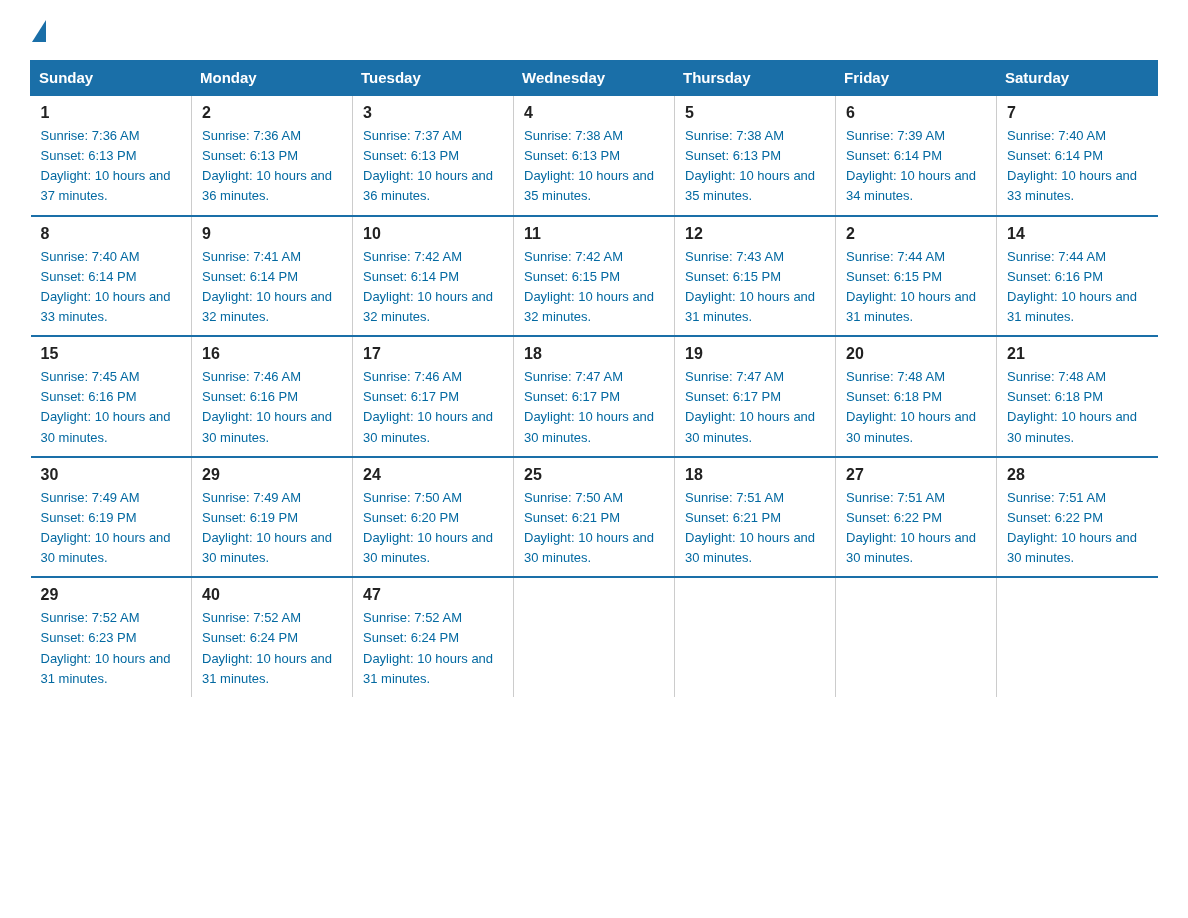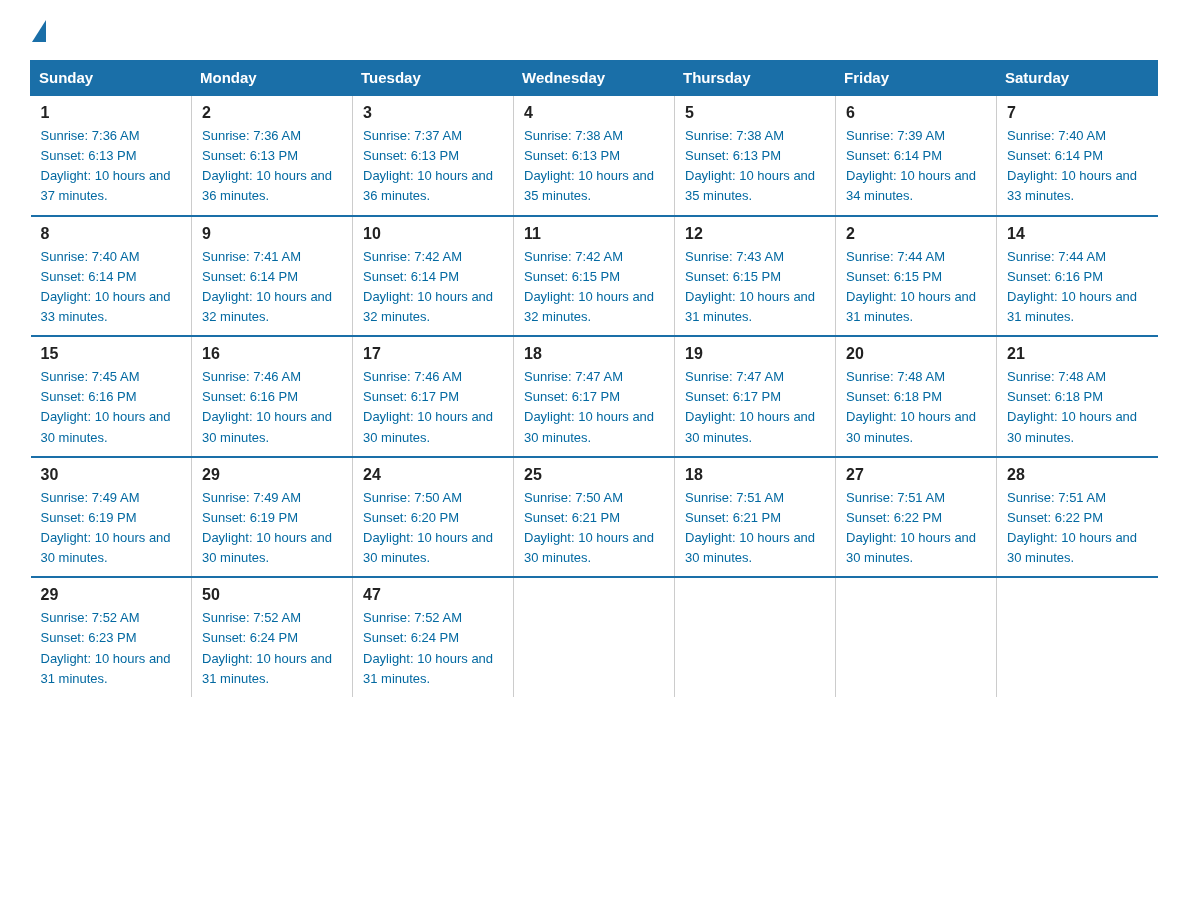--- a/index.html
+++ b/index.html
@@ -367,21 +367,21 @@
       <tr>
         <td>
         <span class="day-number">29</span>
         <div class="day-info">
           Sunrise: 7:52 AM<br>
           Sunset: 6:23 PM<br>
           Daylight: 10 hours and 31 minutes.
         </div>
       </td>
         <td>
-        <span class="day-number">50</span>
+        <span class="day-number">40</span>
         <div class="day-info">
           Sunrise: 7:52 AM<br>
           Sunset: 6:24 PM<br>
           Daylight: 10 hours and 31 minutes.
         </div>
       </td>
         <td>
         <span class="day-number">47</span>
         <div class="day-info">
           Sunrise: 7:52 AM<br>

